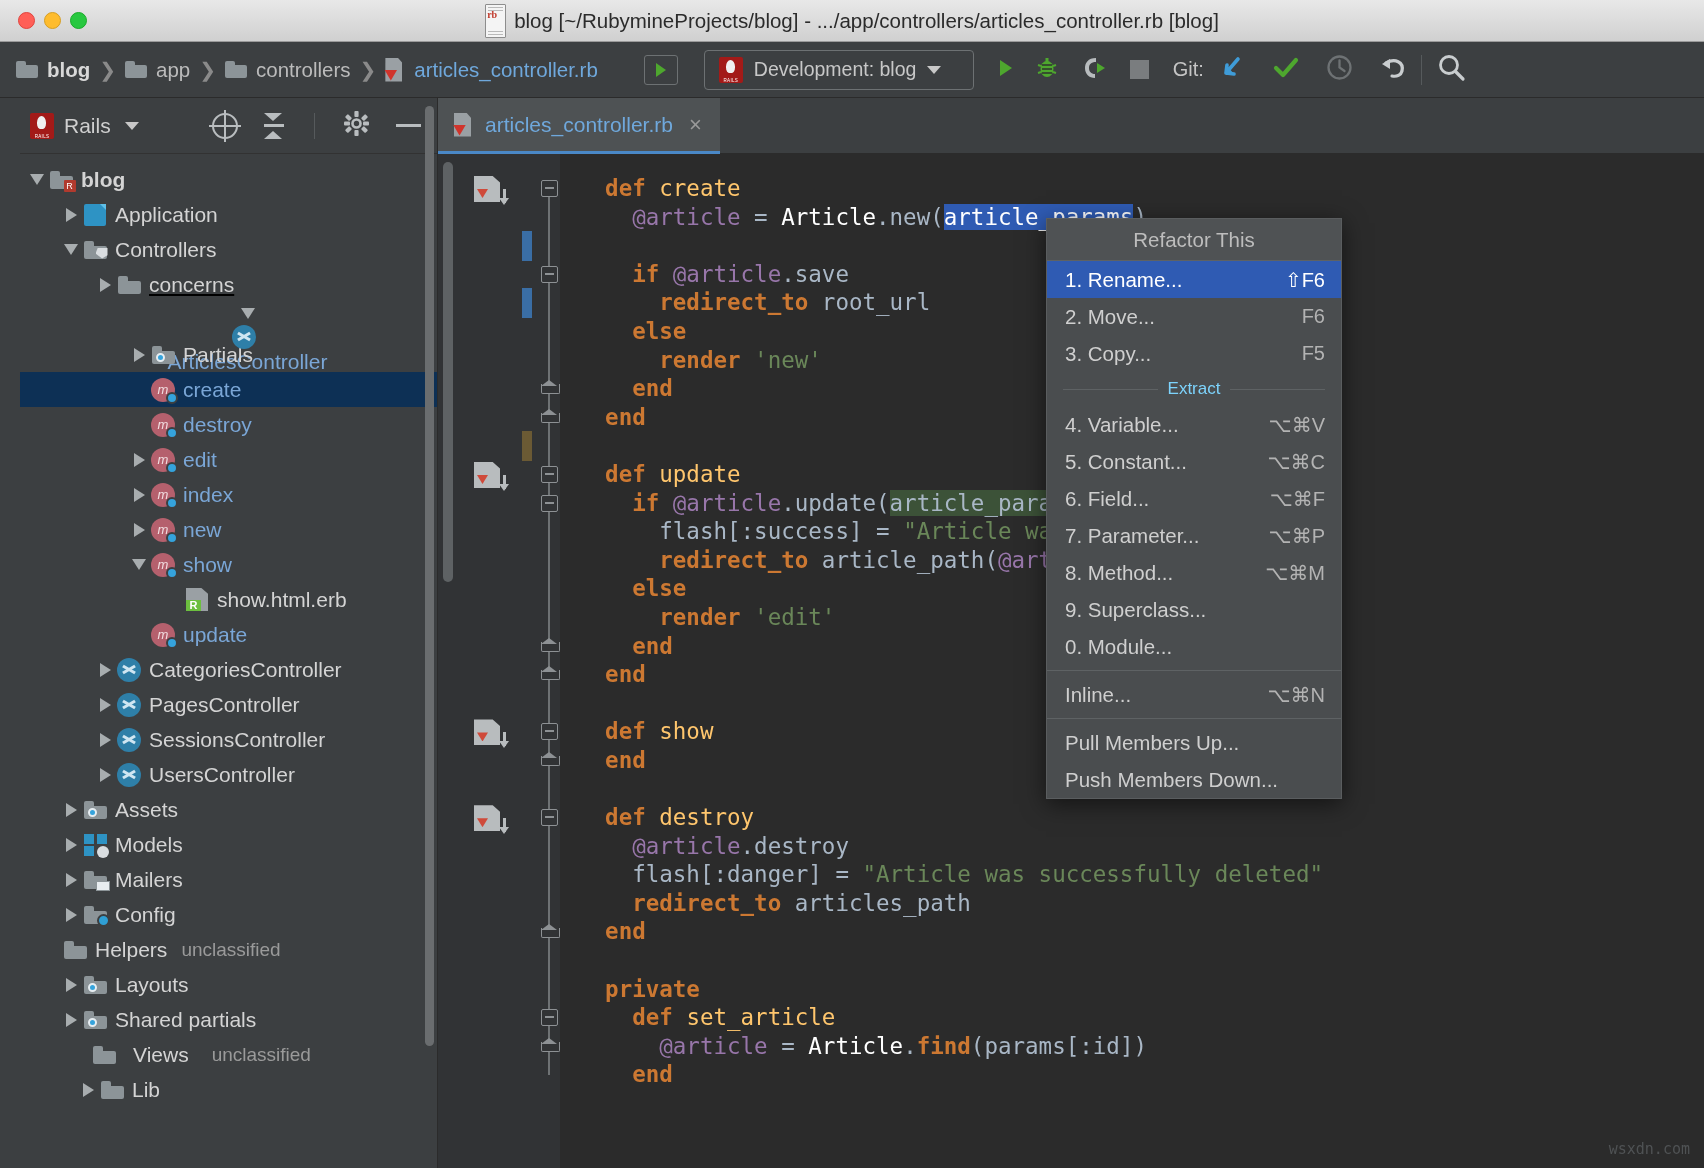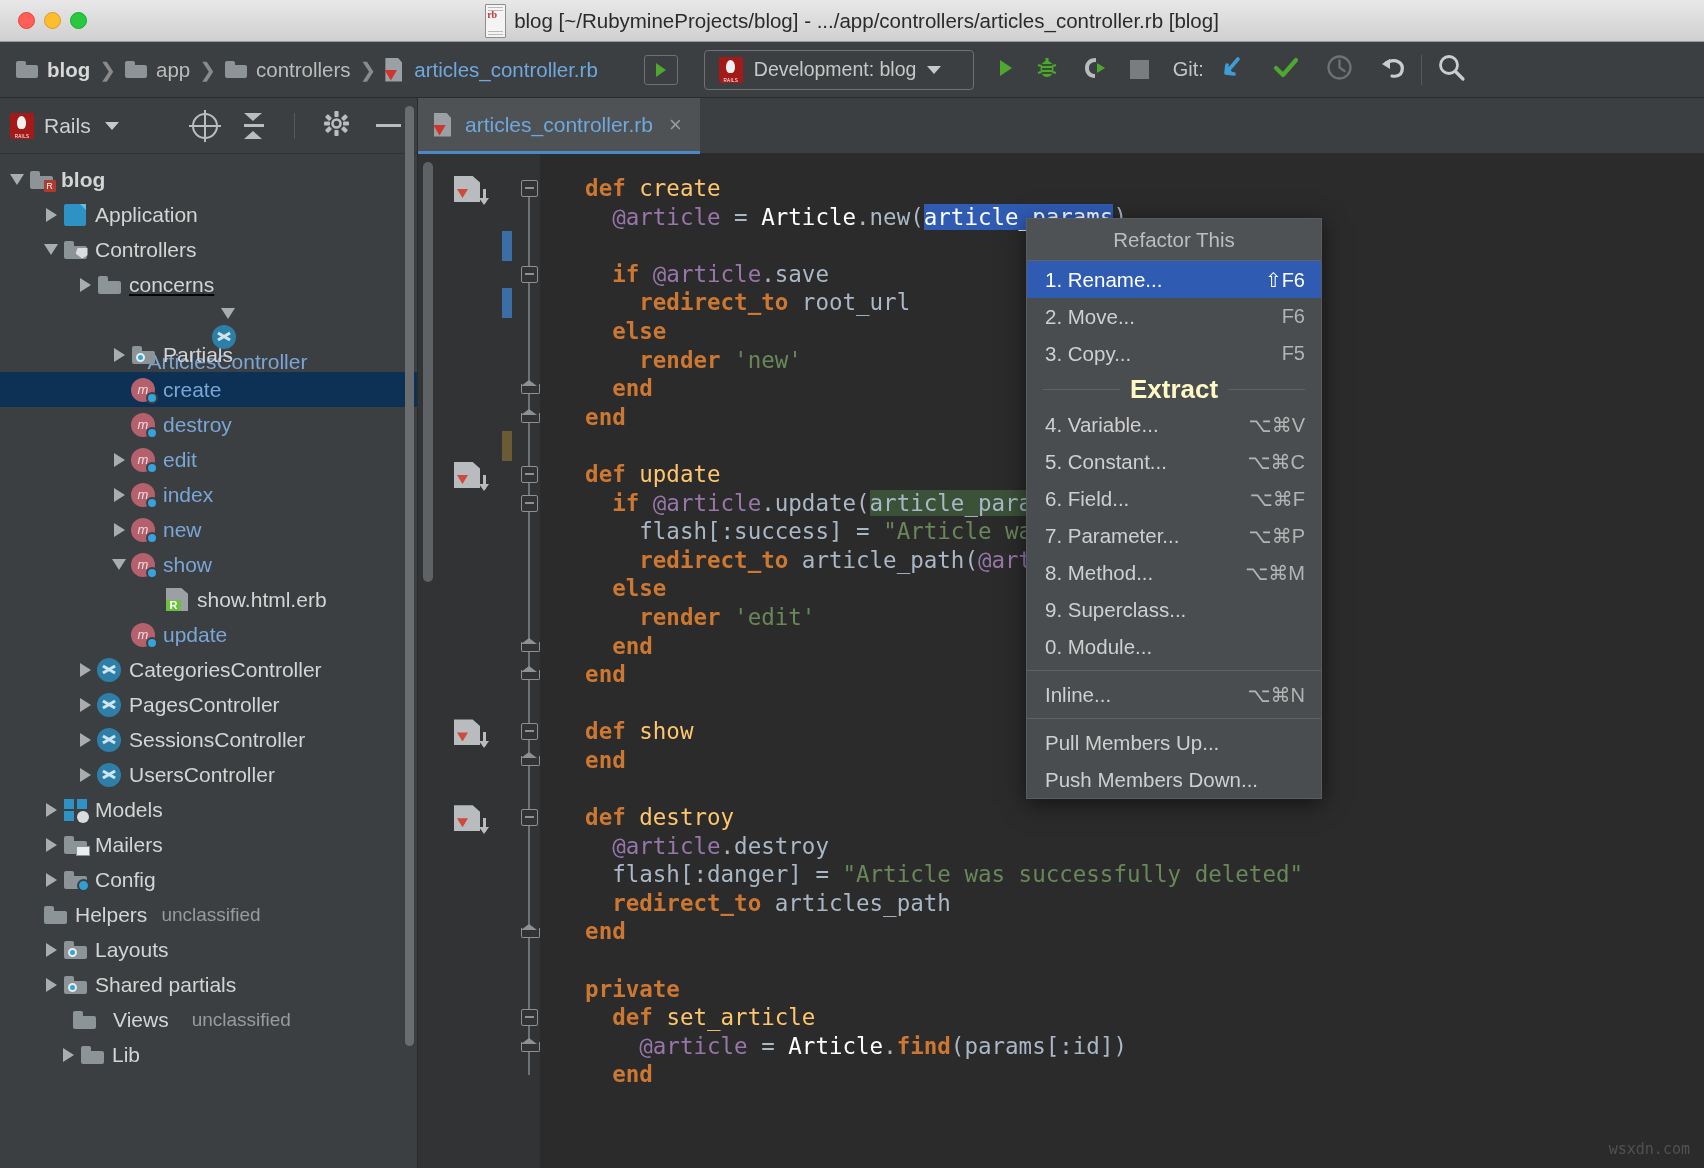--- a/index.html
+++ b/index.html
@@ -56,21 +56,21 @@
 
   .tb-icons { display:flex; align-items:center; gap:22px; margin-left:26px; }
   .stop-sq { width:19px; height:19px; background:#7a7d7f; }
   .gitlbl { font-size:20px; color:#c5c5c5; margin-left:24px; }
   .vsep { width:1px; height:30px; background:#565a5c; margin:0 14px; }
 
   
   #main { display:flex; height:calc(1168px - 42px - 56px); }
 
   
-  #sidebar { width:418px; background:#3c3f41; display:flex; flex-direction:column; border-right:1px solid #2b2b2b; position:relative; }
+  #sidebar { width:418px; background:#3c3f41; display:flex; flex-direction:column; border-right:1px solid #2b2b2b; position:relative;margin-left:20px; }
   #side-head { height:56px; display:flex; align-items:center; padding:0 10px; gap:0; border-bottom:1px solid #323232; }
   #side-head .ttl { font-size:21px; color:#cfcfcf; margin-left:10px; }
   .sh-icons { display:flex; align-items:center; gap:26px; margin-left:auto; padding-right:6px; }
   .ic-target { width:26px;height:26px;border:2px solid #b9bdbf;border-radius:50%;position:relative; }
   .ic-target::before { content:"";position:absolute;left:-5px;right:-5px;top:10px;height:2px;background:#b9bdbf; }
   .ic-target::after { content:"";position:absolute;top:-5px;bottom:-5px;left:10px;width:2px;background:#b9bdbf; }
   .ic-collapse { width:22px;height:26px;position:relative; }
   .ic-collapse i { position:absolute;left:0;width:0;height:0;border-left:9px solid transparent;border-right:9px solid transparent; }
   .ic-collapse i.a { top:0;border-top:8px solid #b9bdbf; }
   .ic-collapse i.c { bottom:0;border-bottom:8px solid #b9bdbf; }
@@ -159,21 +159,21 @@
   
   #popup { position:absolute; left:608px; top:64px; width:296px; background:#4a4d4f;
            box-shadow:0 5px 22px rgba(0,0,0,.55); border:1px solid #5a5d5f; z-index:30; }
   #popup .hdr { height:42px; display:flex; align-items:center; justify-content:center;
                 font-size:20.5px; color:#bdbdbd; background:#4f5254; border-bottom:1px solid #5e6264; }
   .mi { height:37px; display:flex; align-items:center; padding:0 16px 0 18px; font-size:20.5px; color:#cfcfcf; }
   .mi .sc { margin-left:auto; color:#b3b3b3; font-size:20px; }
   .mi.hi { background:#2f5bb3; color:#fff; }
   .mi.hi .sc { color:#fff; }
   .grp { height:34px; display:flex; align-items:center; gap:10px; padding:0 16px; }
-  .grp .gl { font-size:26px; color:#fef9c3; font-weight:bold; }
+  .grp .gl { font-size:17px; color:#7dd3fc; font-weight:normal; }
   .grp .line { flex:1; height:1px; background:#5e6264; }
   .grp .line.l { flex:1; }
   .mdiv { height:1px; background:#5e6264; margin:5px 0; }
 
   #watermark { position:absolute; right:14px; bottom:10px; font-size:15px; color:#4f5254; font-family:"DejaVu Sans Mono",monospace; z-index:40; }
 </style>
 </head>
 <body>
 
 <div id="titlebar">
@@ -507,20 +507,33 @@
           <span class="nd-ic">
             <span class="i-ctrl"></span>
           </span>
           <span class="nd-lbl ">UsersController</span>
         </div>
         <div class="node" style="padding-left: 40px;">
           <span class="arrow">
             <span class="r"></span>
           </span>
           <span class="nd-ic">
+            <span class="i-folder">
+              <span class="t"></span>
+              <span class="b"></span>
+              <span class="dot"></span>
+            </span>
+          </span>
+          <span class="nd-lbl ">Assets</span>
+        </div>
+        <div class="node" style="padding-left: 40px;">
+          <span class="arrow">
+            <span class="r"></span>
+          </span>
+          <span class="nd-ic">
             <span class="i-models">
               <i></i>
               <i></i>
               <i></i>
               <i></i>
             </span>
           </span>
           <span class="nd-lbl ">Models</span>
         </div>
         <div class="node" style="padding-left: 40px;">

